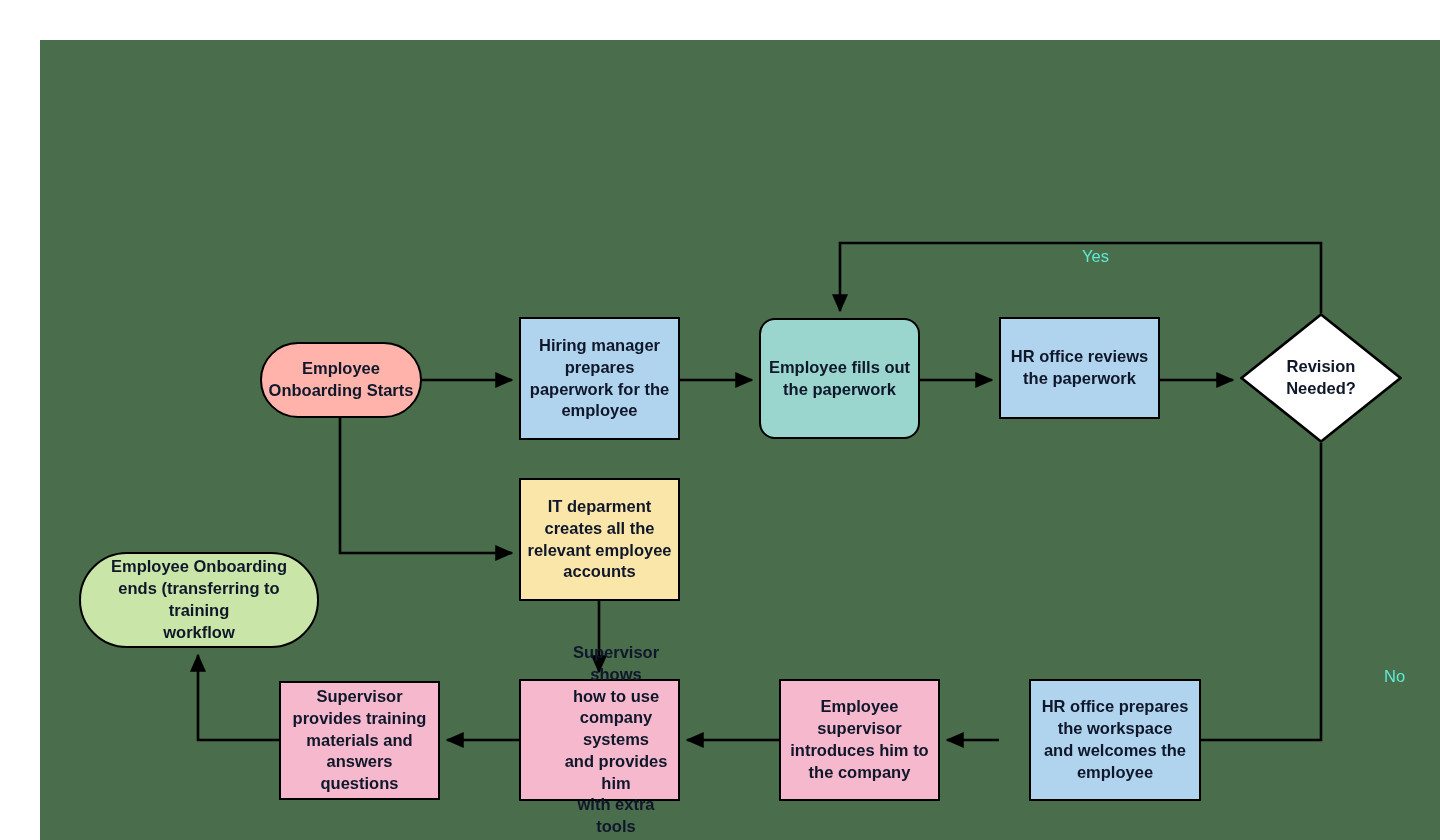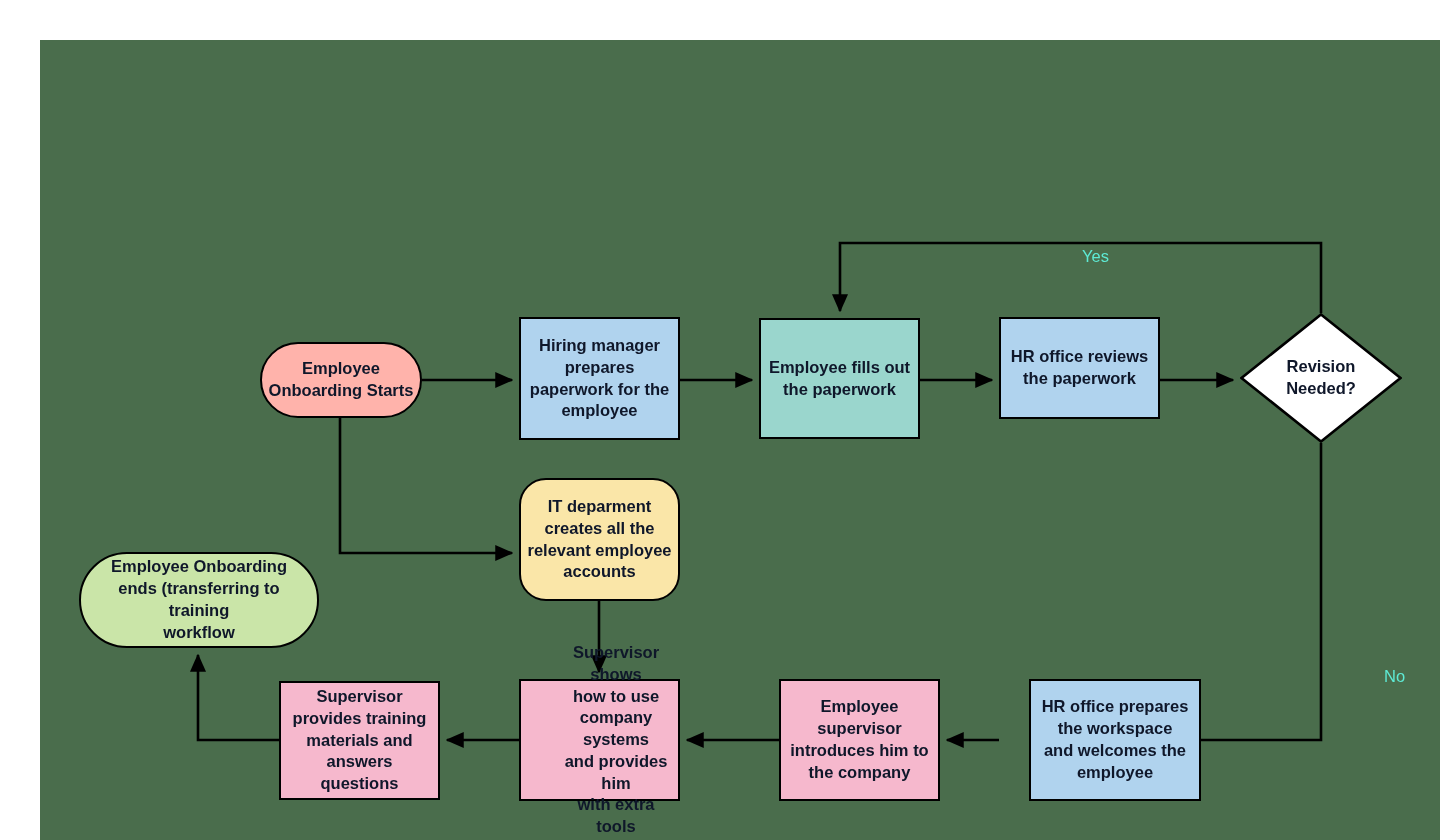--- a/index.html
+++ b/index.html
@@ -113,29 +113,29 @@
     </g>
   </svg>
 
   <div id="nodes">
       <div class="node terminator" style="left: 260px; top: 342px; width: 162px; height: 76px; background: rgb(255, 179, 171);"><span>Employee
 Onboarding Starts</span></div>
       <div class="node process" style="left: 519px; top: 317px; width: 161px; height: 123px; background: rgb(176, 211, 238);"><span>Hiring manager
 prepares
 paperwork for the
 employee</span></div>
-      <div class="node process" style="left: 759px; top: 318px; width: 161px; height: 121px; background: rgb(154, 214, 205);"><span>Employee fills out
+      <div class="node process" style="left: 759px; top: 318px; width: 161px; height: 121px; background: rgb(154, 214, 205); border-radius: 16px;"><span>Employee fills out
 the paperwork</span></div>
       <div class="node process" style="left: 999px; top: 317px; width: 161px; height: 102px; background: rgb(176, 211, 238);"><span>HR office reviews
 the paperwork</span></div>
       <div class="node decision" style="left: 1240px; top: 313px; width: 162px; height: 130px;"><svg class="dshape" viewBox="0 0 162 130" preserveAspectRatio="none">
           <polygon points="81,1.5 160.5,65 81,128.5 1.5,65" fill="#ffffff" stroke="#000000" stroke-width="2.6"></polygon>
         </svg><div class="dlabel">Revision
 Needed?</div></div>
-      <div class="node process" style="left: 519px; top: 478px; width: 161px; height: 123px; background: rgb(250, 230, 168); border-radius: 27px;"><span>IT deparment
+      <div class="node process" style="left: 519px; top: 478px; width: 161px; height: 123px; background: rgb(250, 230, 168);"><span>IT deparment
 creates all the
 relevant employee
 accounts</span></div>
       <div class="node process" style="left: 999px; top: 679px; width: 172px; height: 122px; background: rgb(176, 211, 238); margin-left: 30px;"><span>HR office prepares
 the workspace
 and welcomes the
 employee</span></div>
       <div class="node process" style="left: 779px; top: 679px; width: 161px; height: 122px; background: rgb(246, 184, 205);"><span>Employee
 supervisor
 introduces him to

